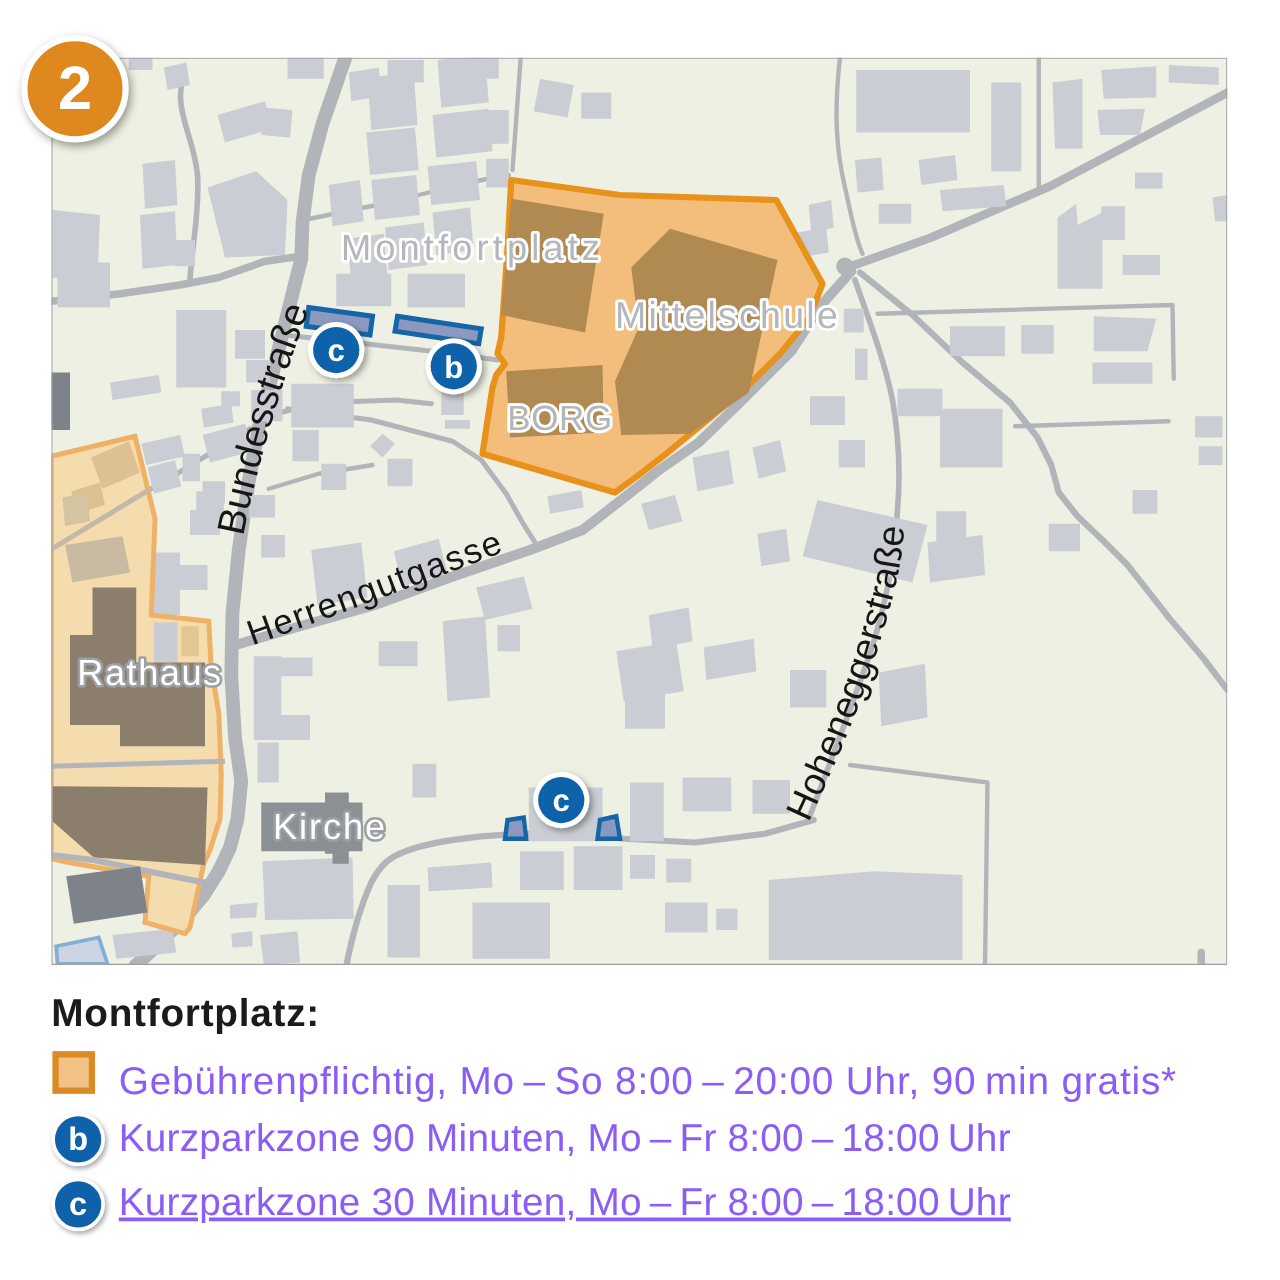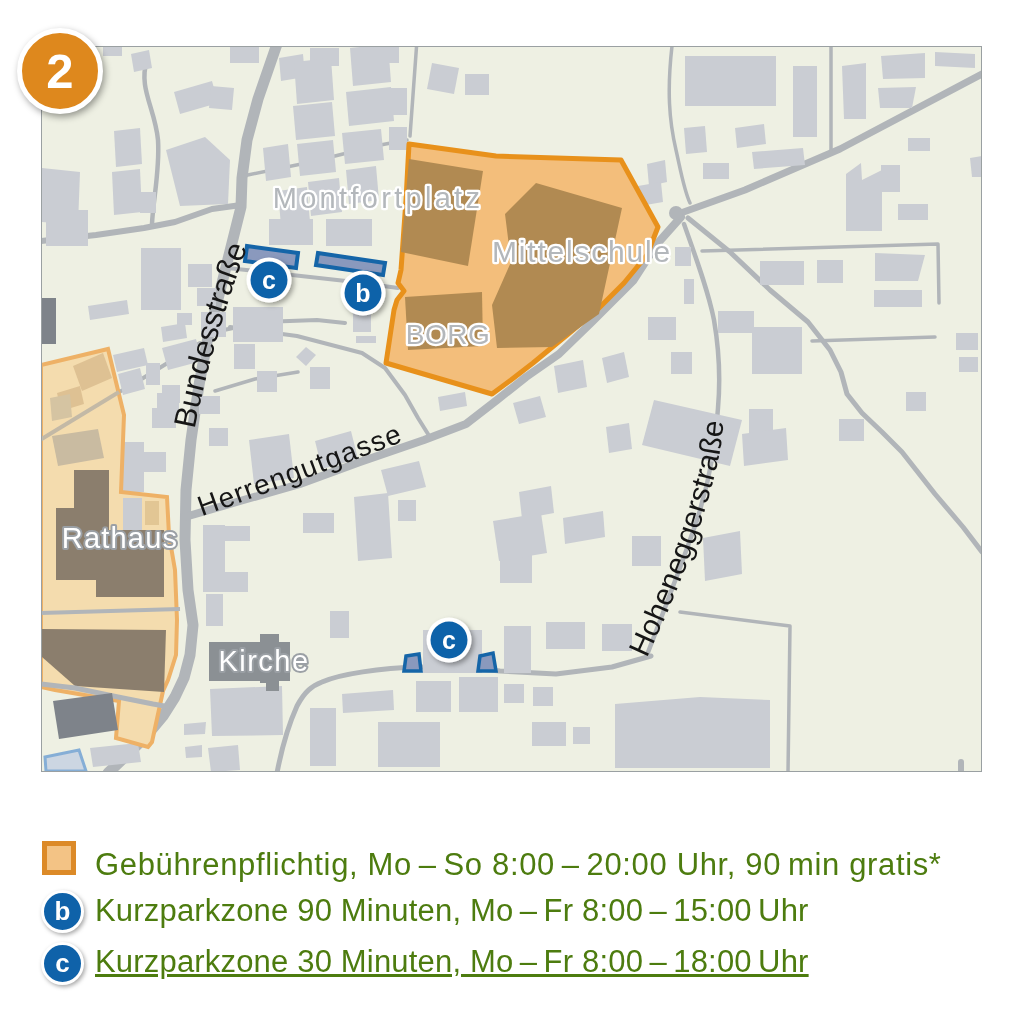--- a/index.html
+++ b/index.html
@@ -6,21 +6,21 @@
     font-family:"Liberation Sans", sans-serif;}
   #stage{position:absolute;left:0;top:0;width:1024px;height:1024px;}
   #mapwrap{position:absolute;left:41px;top:46px;width:941px;height:726px;}
   .badge{position:absolute;left:17px;top:28px;width:76px;height:76px;border-radius:50%;
     background:#de881d;border:5px solid #fff;box-shadow:2px 3px 7px rgba(0,0,0,.38);
     color:#fff;font-size:49px;font-weight:bold;text-align:center;line-height:77px;}
   .ltitle{position:absolute;left:41px;top:793px;font-size:31px;font-weight:bold;color:#1b1b1b;letter-spacing:0.6px;}
   .lsq{position:absolute;left:42px;top:841px;width:24px;height:24px;background:#f3c385;border:5px solid #dc8a28;}
   .lcirc{position:absolute;width:37px;height:37px;border-radius:50%;background:#0f62a9;border:3.5px solid #fff;
     box-shadow:1.5px 2px 4px rgba(0,0,0,.35);color:#fff;font-weight:bold;font-size:26px;text-align:center;line-height:36px;}
-  .ltext{position:absolute;left:95px;font-size:31px;color:#4d7c0f;white-space:pre;letter-spacing:0.18px;text-align:center;}
+  .ltext{position:absolute;left:95px;font-size:31px;color:#8b5cf6;white-space:pre;letter-spacing:0.18px;text-align:center;}
 </style>
 </head>
 <body>
 <div id="stage">
 
 <div id="mapwrap">
 <svg width="941" height="726" viewBox="41 46 941 726">
 <defs>
   <clipPath id="mapclip">
             <rect x="41" y="46" width="941" height="726"></rect>
@@ -455,25 +455,26 @@
 <text x="449" y="649" font-size="25" font-weight="bold" fill="#fff" text-anchor="middle">c</text>
 </g>
 
 <rect x="41.5" y="46.5" width="940" height="725" fill="none" stroke="#9aa0a2" stroke-width="1"></rect>
 </g>
 </svg>
 </div>
 
 <div class="badge">2</div>
 
+<div class="ltitle">Montfortplatz:</div>
 
 <div class="lsq"></div>
 
 <div class="ltext" style="top:847px;letter-spacing:0.65px;">Gebührenpflichtig, Mo – So 8:00 – 20:00 Uhr, 90 min gratis*</div>
 
 <div class="lcirc" style="left:41px;top:890px;">b</div>
 
-<div class="ltext" style="top:893px;">Kurzparkzone 90 Minuten, Mo – Fr 8:00 – 15:00 Uhr</div>
+<div class="ltext" style="top:893px;">Kurzparkzone 90 Minuten, Mo – Fr 8:00 – 18:00 Uhr</div>
 
 <div class="lcirc" style="left:41px;top:942px;">c</div>
 
 <div class="ltext" style="top:944px;text-decoration:underline;">Kurzparkzone 30 Minuten, Mo – Fr 8:00 – 18:00 Uhr</div>
 </div>
 
 </body></html>

